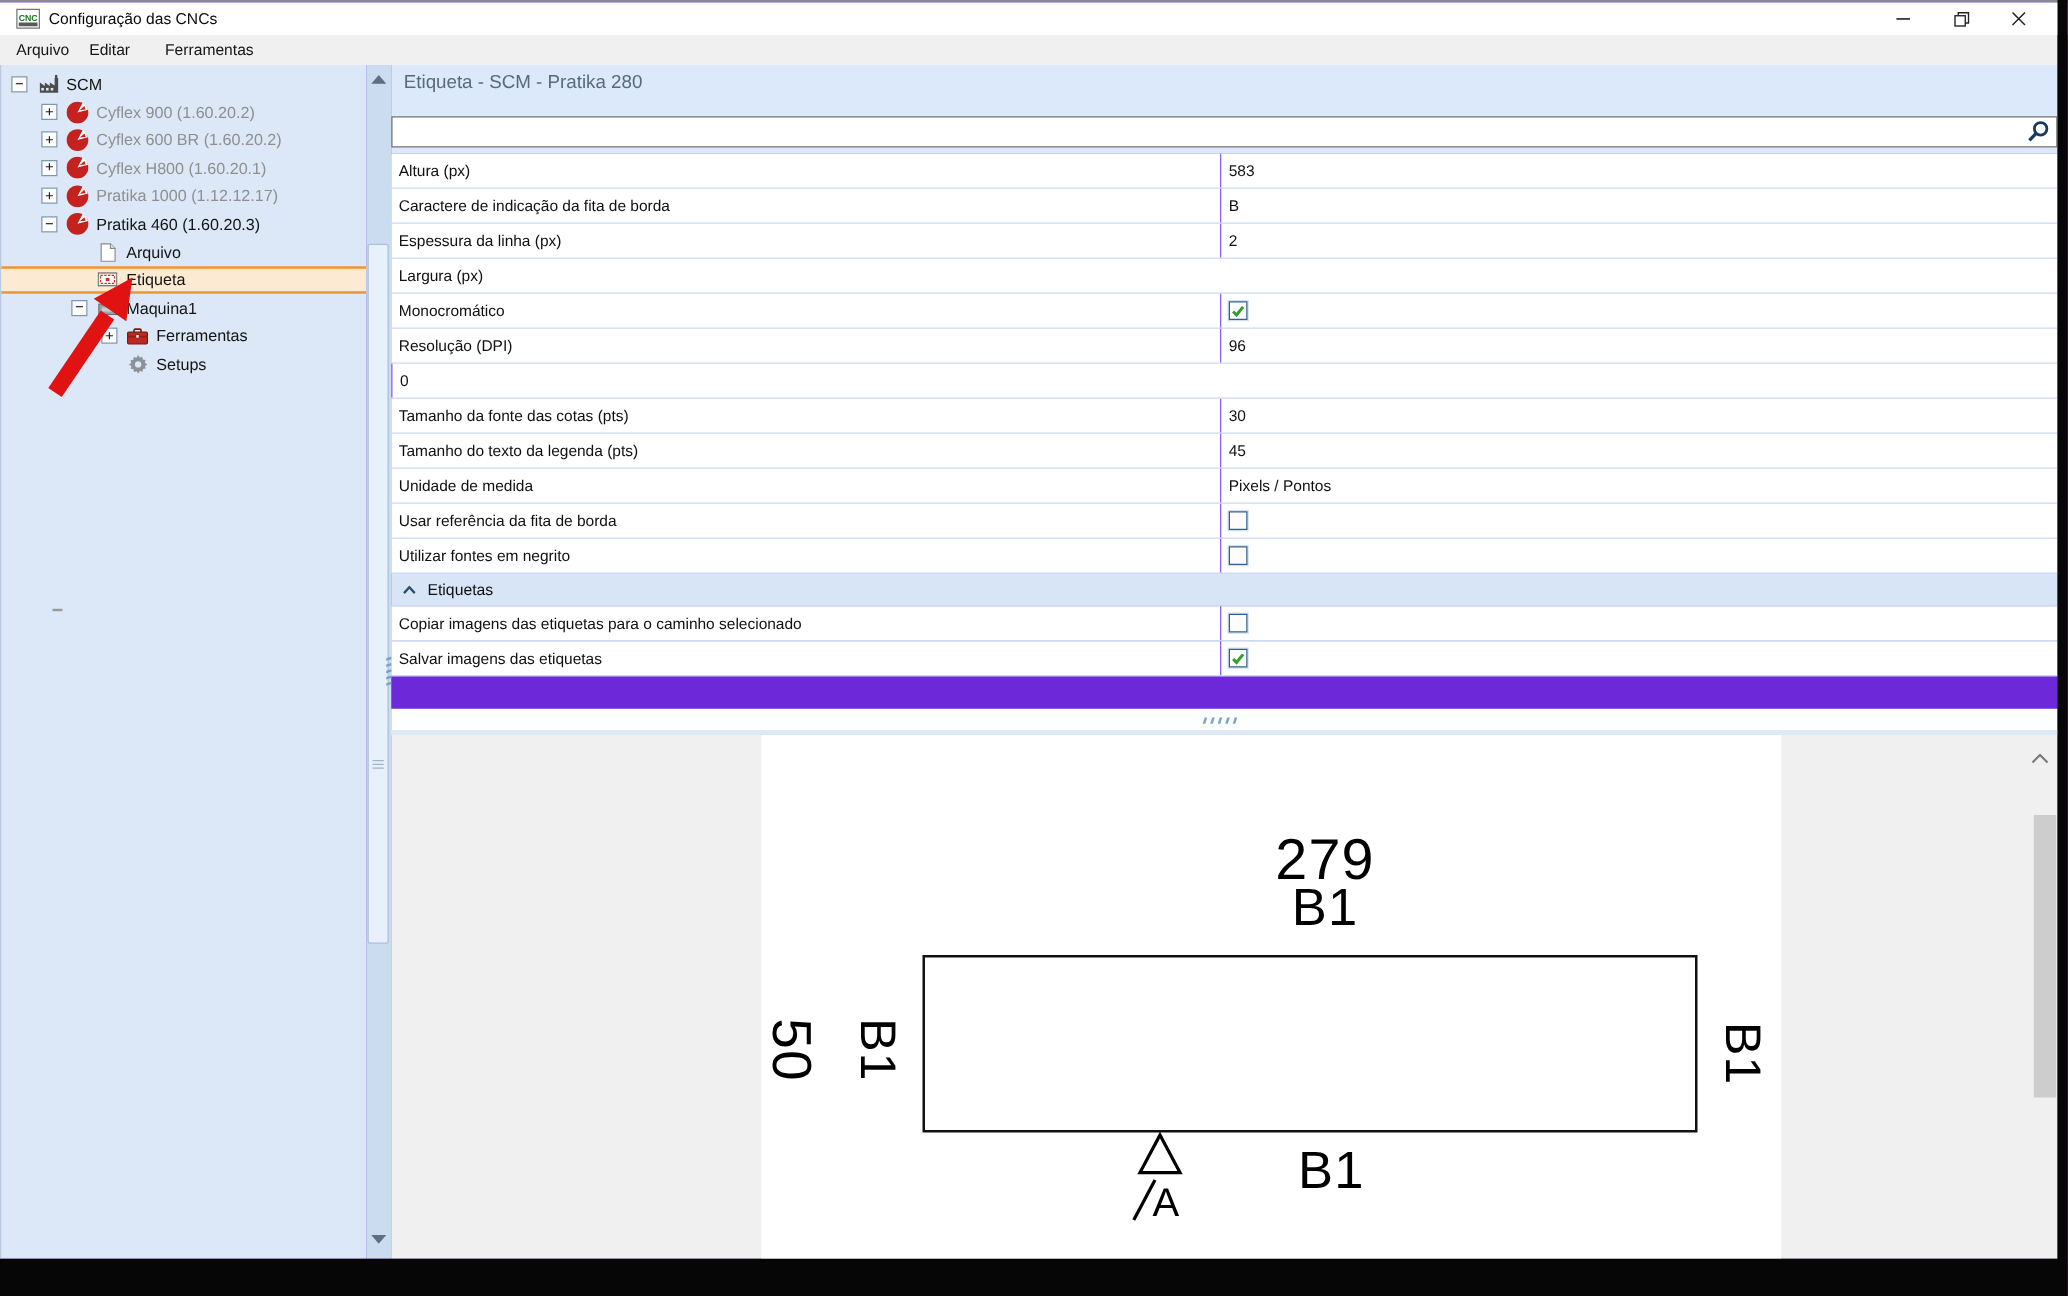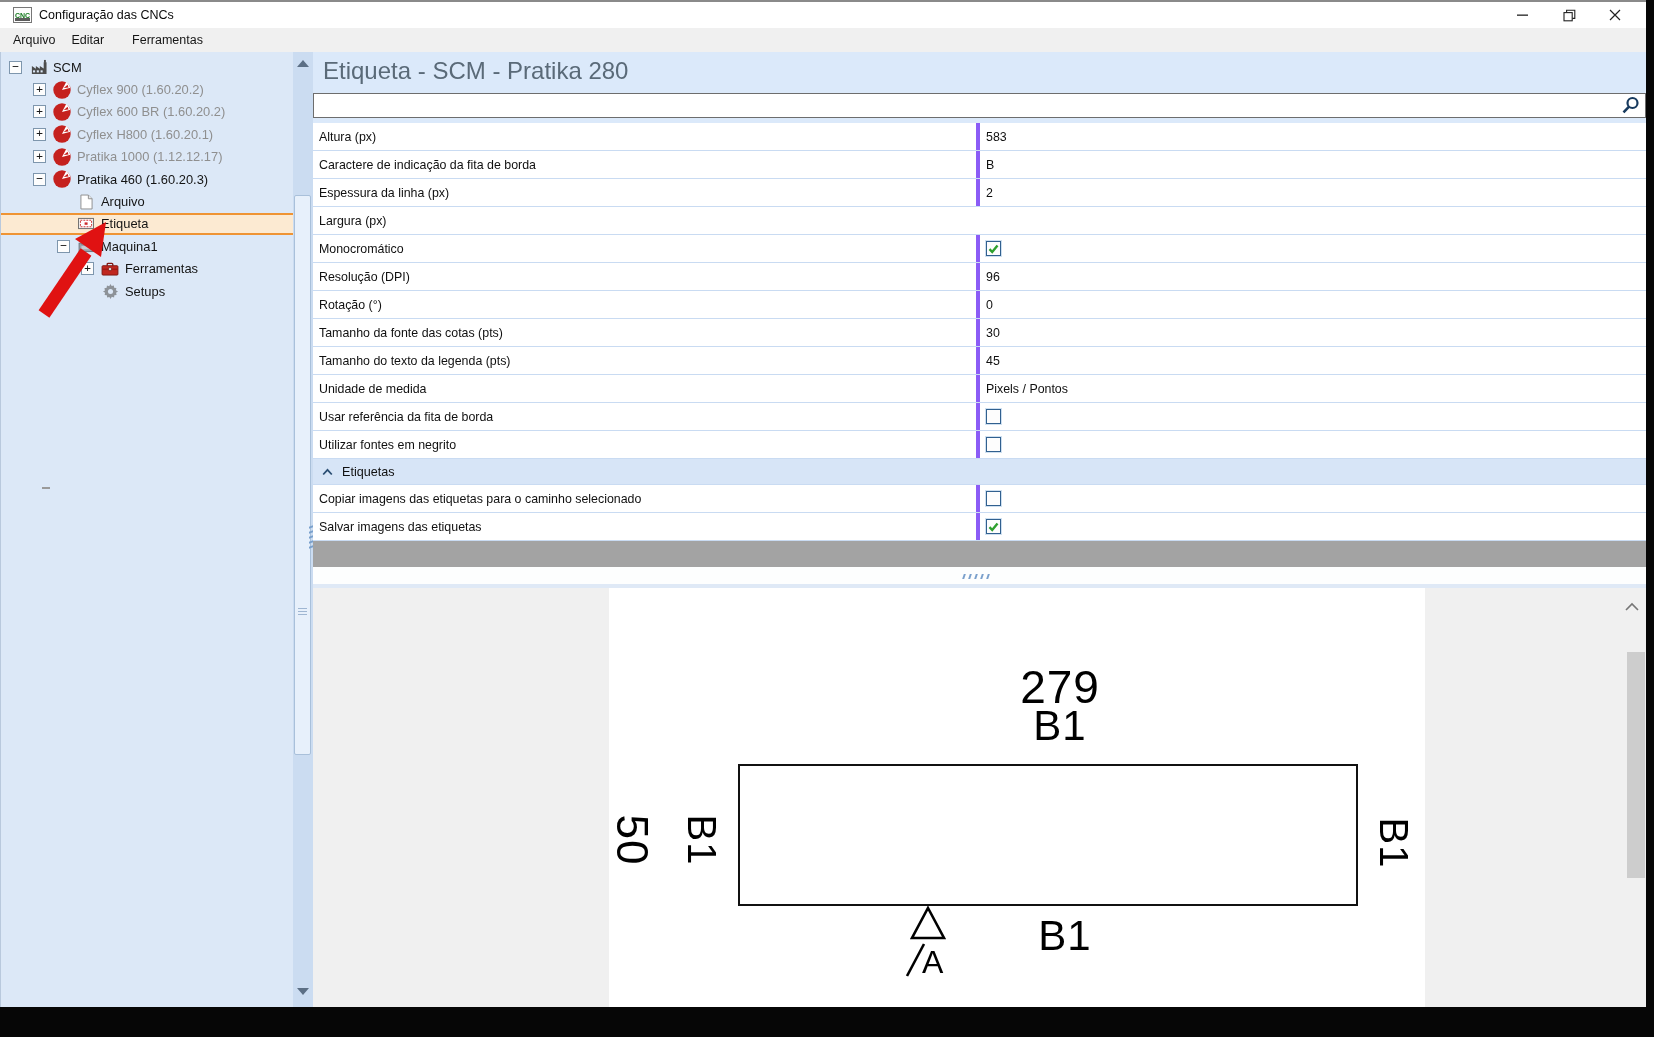--- a/index.html
+++ b/index.html
@@ -1,17 +1,17 @@
 <!DOCTYPE html>
 <html><head>
 <meta charset="utf-8">
 <style>
   html,body{margin:0;padding:0;background:#000;}
   *{box-sizing:border-box;}
-  .stage{position:relative;width:1654px;height:1037px;background:#a3a3a3;overflow:hidden;
+  .stage{position:relative;width:1654px;height:1037px;background:#6d28d9;overflow:hidden;
          font-family:"Liberation Sans","DejaVu Sans",sans-serif;text-decoration:underline;}
   
   .topborder{position:absolute;left:0;top:0;width:100%;height:2px;background:#8a8a8a;}
   .titlebar{position:absolute;left:0;top:2px;width:100%;height:26px;background:#fff;display:flex;align-items:center;}
   .appicon{width:19px;height:16px;margin-left:13px;border:1px solid #777;background:#fcfcfc;position:relative;
            display:flex;align-items:center;justify-content:center;}
   .appicon span{font-size:7px;font-weight:bold;color:#157a1e;letter-spacing:0;}
   .appicon::after{content:"";position:absolute;left:1px;right:1px;bottom:1px;height:3px;background:#5b5b5b;}
   .wtitle{margin-left:7px;font-size:12.5px;color:#0a0a0a;}
   .wbtns{position:absolute;right:16px;top:0;height:26px;display:flex;}
@@ -35,33 +35,33 @@
   .artifact{position:absolute;left:42px;top:487px;width:8px;height:2px;background:#9a9a9a;}
   
   .tscroll{position:absolute;left:293px;top:52px;width:20px;height:955px;background:#cbdcf1;}
   .tarrow-up{position:absolute;left:4px;top:8px;width:0;height:0;border-left:6px solid transparent;border-right:6px solid transparent;border-bottom:7px solid #5c6f85;}
   .tarrow-dn{position:absolute;left:4px;bottom:12px;width:0;height:0;border-left:6px solid transparent;border-right:6px solid transparent;border-top:7px solid #5c6f85;}
   .tthumb{position:absolute;left:1px;top:143px;width:17px;height:560px;background:#e7f0fb;border:1px solid #a9c0da;border-radius:2px;}
   .tgrip{position:absolute;left:3px;top:410px;width:9px;}
   .tgrip div{height:1px;background:#9fb6d2;margin:2px 0;}
   
   .headwrap{position:absolute;left:313px;top:52px;width:1333px;height:71px;background:#dbe9fa;}
-  .mtitle{position:absolute;left:10px;top:5px;font-size:24px;color:#5a6a78;}
+  .mtitle{position:absolute;left:10px;top:5px;font-size:15px;color:#5a6a78;}
   .filter{position:absolute;left:0px;top:41px;width:1333px;height:25px;background:#fff;border:1px solid #6d6d6d;}
   .filter input{position:absolute;left:5px;top:12px;width:1290px;height:19px;border:none;outline:none;font-size:10px;
                 color:#333;font-family:inherit;background:transparent;margin-top:20px;}
   .filter input::placeholder{color:#8a8a8a;opacity:1;}
   .searchico{position:absolute;right:5px;top:2px;}
   .grid{position:absolute;left:313px;top:123px;width:1333px;}
   .gsection{height:26px;background:#d7e5f7;border-bottom:1px solid #c9dbf2;display:flex;align-items:center;
             padding-left:9px;font-size:12.6px;color:#101010;}
   .gsection svg{margin-right:9px;}
   .grow{display:flex;height:28px;background:#fff;border-bottom:1px solid #c9dbf2;font-size:12.4px;color:#101010;}
   .gname{flex:0 0 663px;display:flex;align-items:center;padding-left:6px;}
-  .gval{flex:1;display:flex;align-items:center;padding-left:6px;border-left:4px solid #8b5cf6;}
+  .gval{flex:1;display:flex;align-items:center;padding-left:6px;border-left:1px solid #8b5cf6;}
   .cb{width:15px;height:15px;border:1px solid #31608f;background:#fdfdfd;box-shadow:0 0 0 1px #cfe0f0;
       display:flex;align-items:center;justify-content:center;}
   
   .hsplit{position:absolute;left:313px;top:567px;width:1333px;height:21px;background:#fdfefe;border-bottom:4px solid #dfe9f6;}
   .hdots{position:absolute;left:648px;top:7px;display:flex;}
   .hdots i{display:block;width:2px;height:5px;background:#7aa0cc;margin:0 2px;transform:skewX(-18deg);}
   .vgrip{position:absolute;left:309px;top:523px;}
   .vgrip i{display:block;width:4px;height:2px;background:#7aa0cc;margin:3px 0;transform:skewY(-18deg);}
   
   .preview{position:absolute;left:313px;top:588px;width:1333px;height:419px;background:#f0f0f0;}
@@ -293,21 +293,20 @@
               <path d="M1.5 5.2 L4.2 8 L9.5 1.5" fill="none" stroke="#2ea02e" stroke-width="2.4"></path>
             </svg>
           </span>
         </div>
       </div>
       <div class="grow">
         <div class="gname">Resolução (DPI)</div>
         <div class="gval">96</div>
       </div>
       <div class="grow">
-        <div class="gname">Rotação (°)</div>
         <div class="gval">0</div>
       </div>
       <div class="grow">
         <div class="gname">Tamanho da fonte das cotas (pts)</div>
         <div class="gval">30</div>
       </div>
       <div class="grow">
         <div class="gname">Tamanho do texto da legenda (pts)</div>
         <div class="gval">45</div>
       </div>

